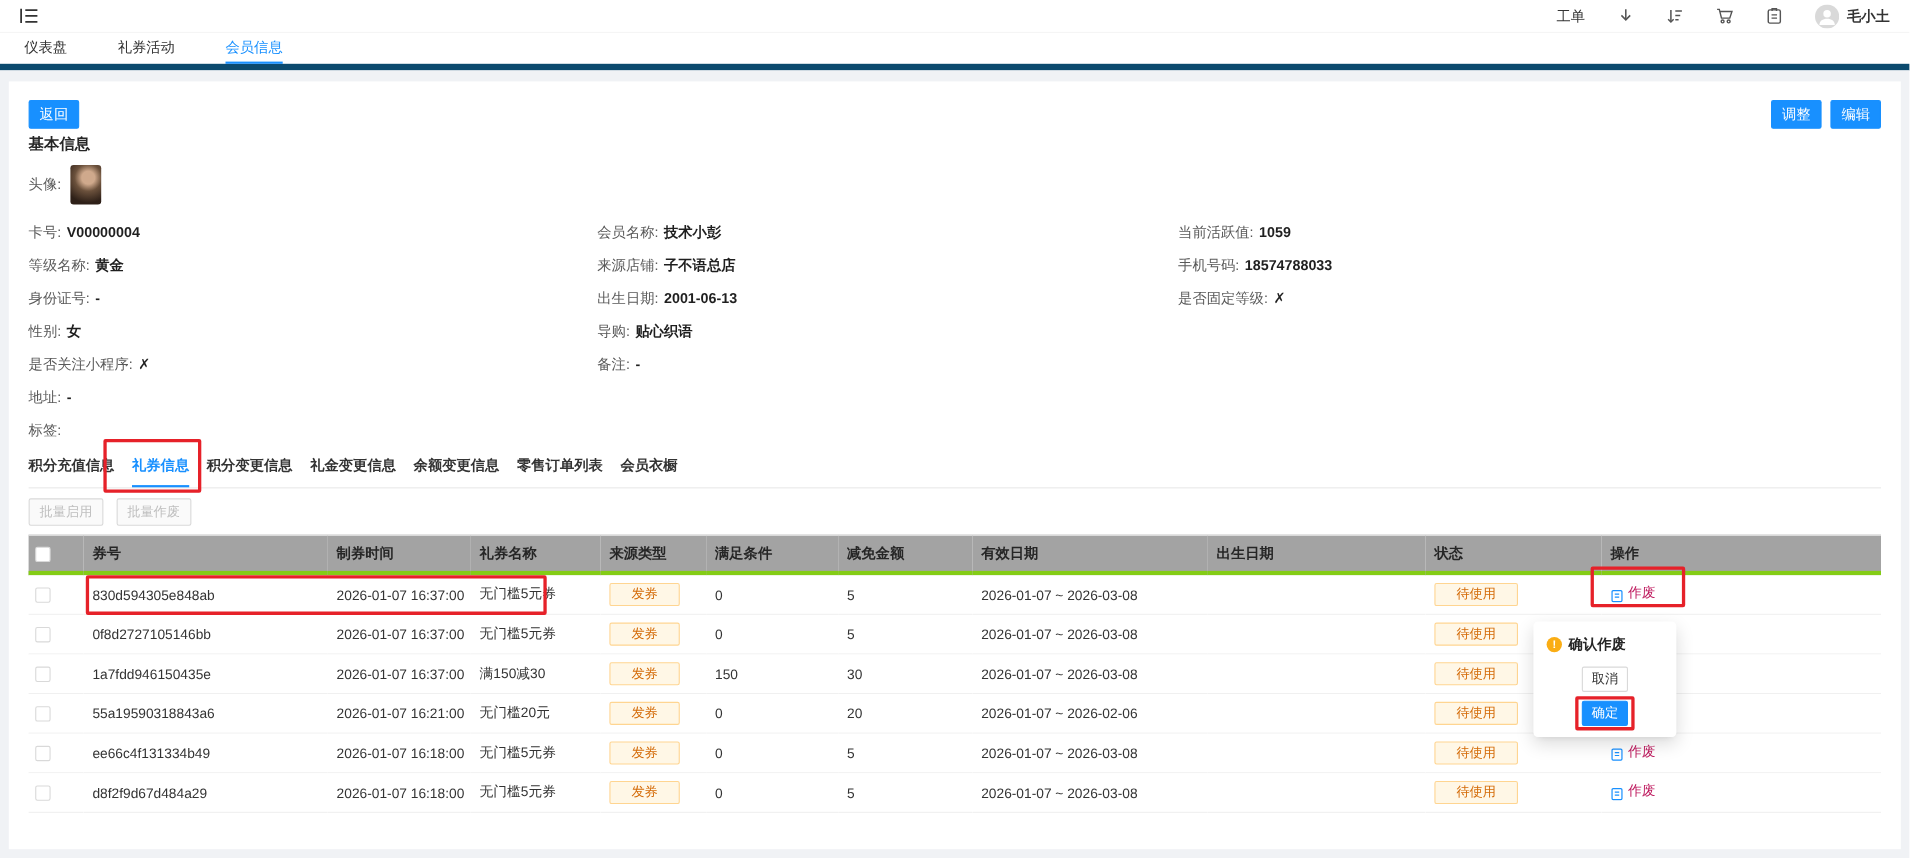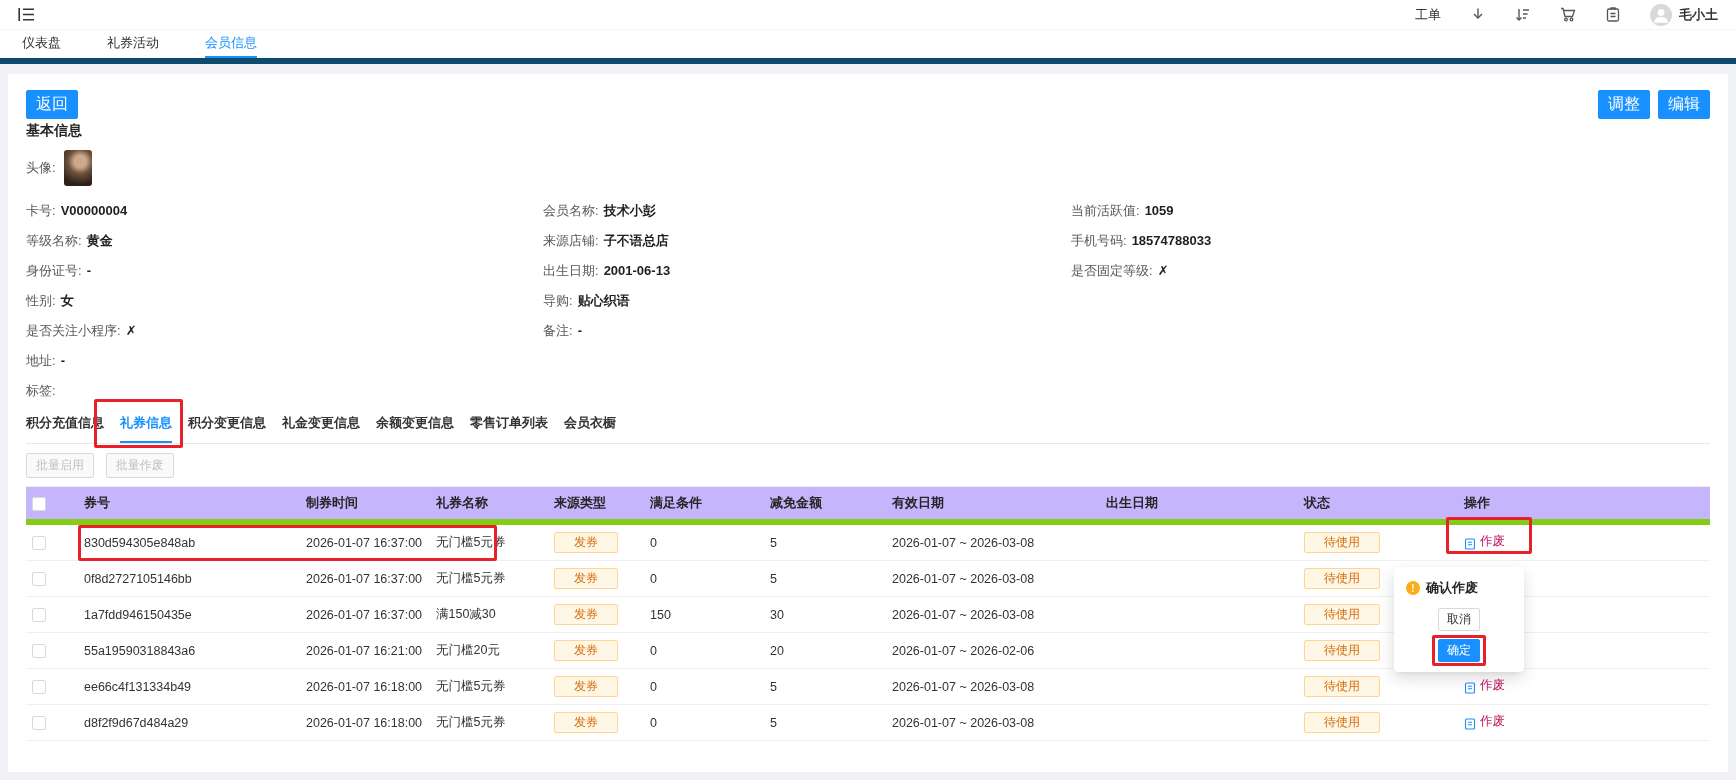--- a/index.html
+++ b/index.html
@@ -22,21 +22,21 @@
     cursor:pointer; border-bottom:2px solid transparent; }
   .nav-tab.active { color:#1890ff; border-bottom-color:#1890ff; }
 
   
   .content { background:#f0f2f5; height:716px; padding:10px 8px 8px; }
   .card { background:#fff; height:100%; padding:8px 18px 0; position:relative; }
 
   .card-toolbar { display:flex; align-items:center; height:24px; margin-top:2px; }
   .spacer { flex:1; }
   .btn-primary { background:#1890ff; color:#fff; border:1px solid #1890ff; border-radius:2px;
-    font-size:16px; padding:3px 9px; cursor:pointer; margin-left:8px;
+    font-size:13px; padding:3px 9px; cursor:pointer; margin-left:8px;
     font-family:inherit;margin-top:16px; }
   .btn-primary:first-child { margin-left:0; }
 
   .section-title { font-size:14px; font-weight:700; color:#262626; margin:14px 0 8px; }
 
   .avatar-row { display:flex; align-items:center; gap:8px; height:40px; }
   .field-label { color:#595959; font-size:13px; }
   .member-avatar { width:28px; height:36px; border-radius:3px; display:inline-block;
     background:radial-gradient(circle at 58% 32%, #cfa98c 0 20%, #6b513c 42%, #2e2018 78%); }
 
@@ -54,21 +54,21 @@
     padding:6px 0 9px; border-bottom:2px solid transparent; position:relative; }
   .sub-tab.active { color:#1890ff; border-bottom-color:#1890ff; }
 
   .batch-row { margin:9px 0 8px; }
   .btn-disabled { background:#fafafa; color:#bfbfbf; border:1px solid #d9d9d9; border-radius:2px;
     font-size:12px; padding:3px 9px; margin-right:8px; cursor:not-allowed; font-family:inherit; }
 
   
   table { width:100%; border-collapse:separate; border-spacing:0; table-layout:fixed; margin-top:4px; }
   th { font-size:13px; font-weight:700; color:#262626; text-align:left; padding:7px 8px;
-    border-top:1px solid #f0f0f0; border-bottom:6px solid #84cc16; background:#c4b5fd; }
+    border-top:1px solid #f0f0f0; border-bottom:4px solid #84cc16; background:#a3a3a3; }
   td { font-size:12.5px; color:#333; padding:7px 8px; border-bottom:1px solid #f0f0f0;
     background:#fff; height:35px; vertical-align:middle; position:relative; overflow:visible;
     white-space:nowrap; }
   .cb-cell { padding-left:6px; }
   .checkbox { display:inline-block; width:14px; height:14px; border:1px solid #d9d9d9;
     border-radius:2px; background:#fff; vertical-align:middle; cursor:pointer; }
   .badge { display:inline-block; font-size:12px; color:#d46b08; background:#fff7e6;
     border:1px solid #ffd591; border-radius:2px; padding:0 19px; line-height:19px; height:21px; }
   .void-link { color:#be185d; text-decoration:none; cursor:pointer; display:inline-flex;
     align-items:flex-end; gap:4px; font-size:12.5px; }

